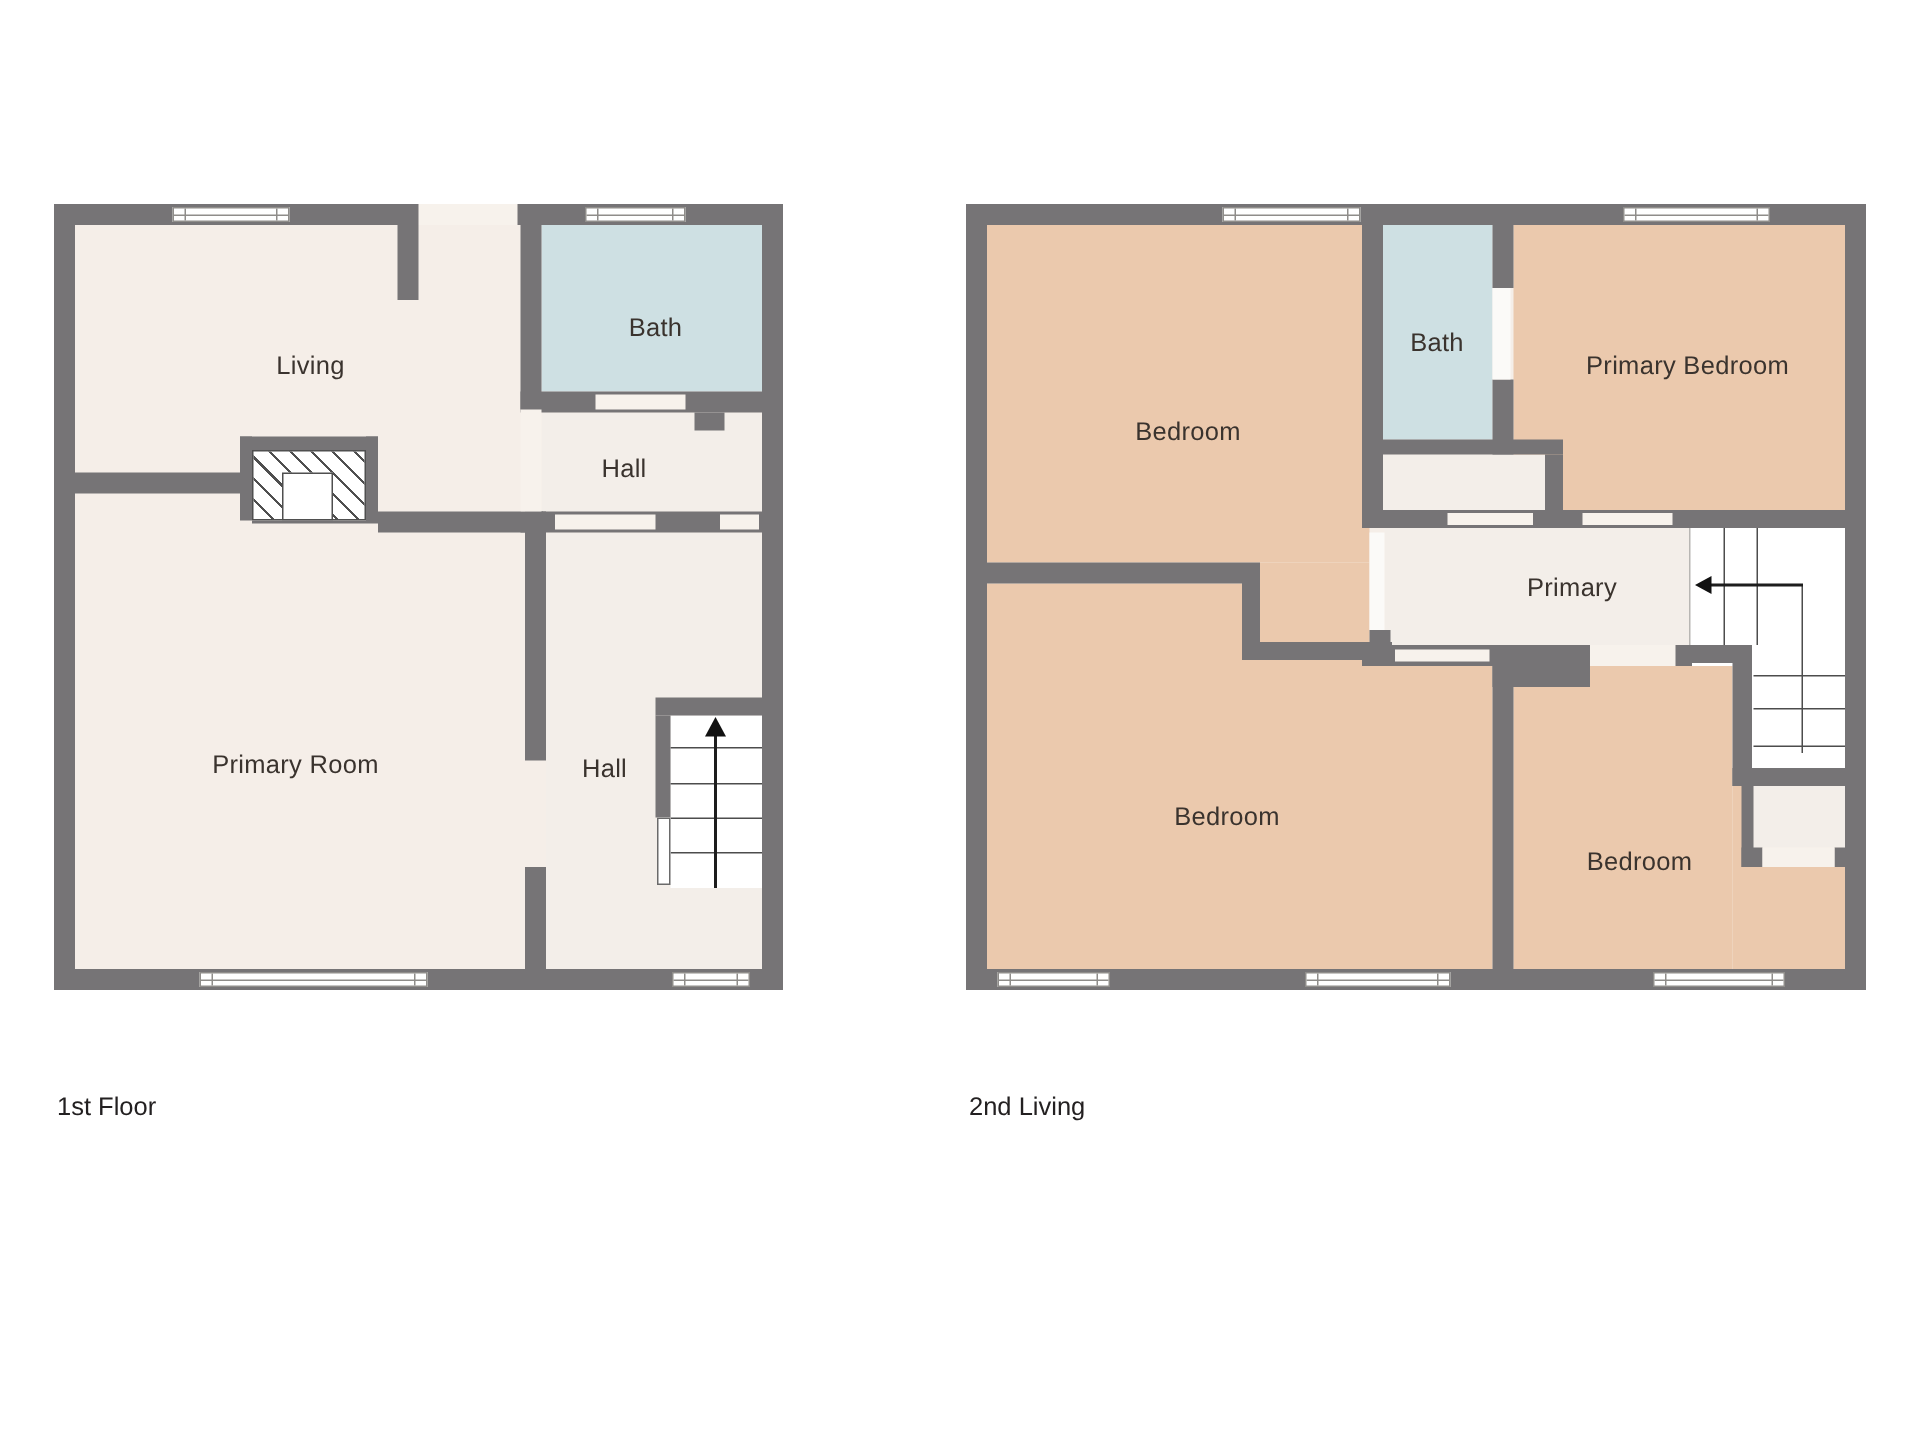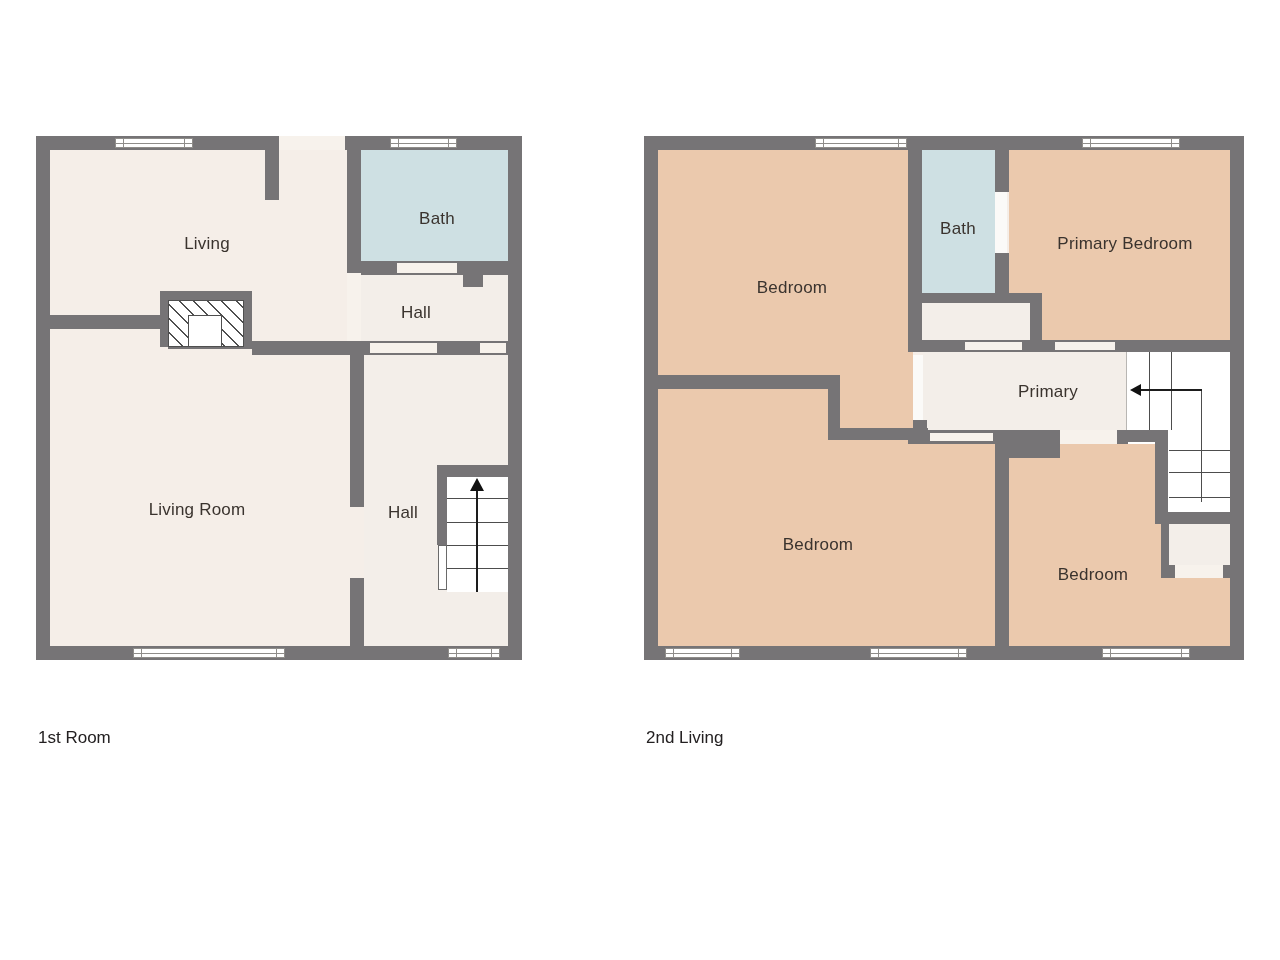--- a/index.html
+++ b/index.html
@@ -84,21 +84,21 @@
   <div class="win" style="left:79px;top:2px;width:78px;height:10px;"></div>
   <div class="win" style="left:354px;top:2px;width:67px;height:10px;"></div>
   <div class="win" style="left:97px;top:512px;width:152px;height:10px;"></div>
   <div class="win" style="left:412px;top:512px;width:52px;height:10px;"></div>
 
   <div class="rail" style="left:402px;top:409px;width:9px;height:45px;"></div>
 
   <div class="rlabel" style="left:171px;top:108px;">Living</div>
   <div class="rlabel" style="left:401px;top:83px;">Bath</div>
   <div class="rlabel" style="left:380px;top:177px;">Hall</div>
-  <div class="rlabel" style="left:161px;top:374px;">Living Room</div>
+  <div class="rlabel" style="left:161px;top:374px;">Primary Room</div>
   <div class="rlabel" style="left:367px;top:377px;">Hall</div>
 </div>
 
 <div class="plan" style="left:644px;top:136px;width:600px;height:524px;">
 
   <div class="fill cream" style="left:14px;top:14px;width:572px;height:496px;"></div>
   <div class="fill bedc" style="left:14px;top:14px;width:255px;height:225px;"></div>
   <div class="fill bedc" style="left:196px;top:239px;width:73px;height:53px;"></div>
   <div class="fill bathc" style="left:278px;top:14px;width:73px;height:143px;"></div>
   <div class="fill bedc" style="left:365px;top:14px;width:221px;height:190px;"></div>
@@ -162,14 +162,14 @@
   <div class="win" style="left:458px;top:512px;width:88px;height:10px;"></div>
 
   <div class="rlabel" style="left:148px;top:152px;">Bedroom</div>
   <div class="rlabel" style="left:314px;top:93px;">Bath</div>
   <div class="rlabel" style="left:481px;top:108px;">Primary Bedroom</div>
   <div class="rlabel" style="left:404px;top:256px;">Primary</div>
   <div class="rlabel" style="left:174px;top:409px;">Bedroom</div>
   <div class="rlabel" style="left:449px;top:439px;">Bedroom</div>
 </div>
 
-<div class="caption" style="left:38px;top:728px;">1st Room</div>
+<div class="caption" style="left:38px;top:728px;">1st Floor</div>
 <div class="caption" style="left:646px;top:728px;">2nd Living</div>
 
 </body></html>

